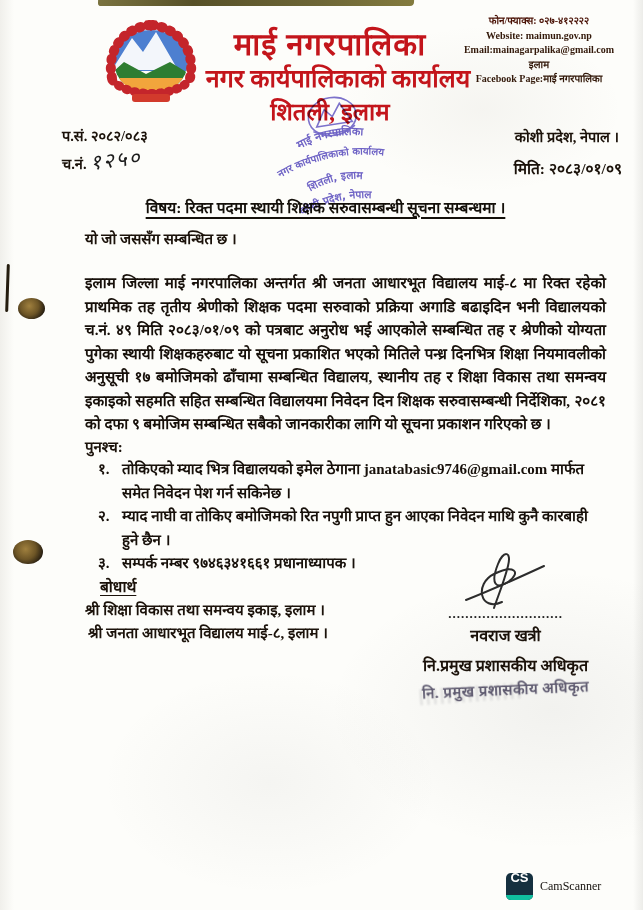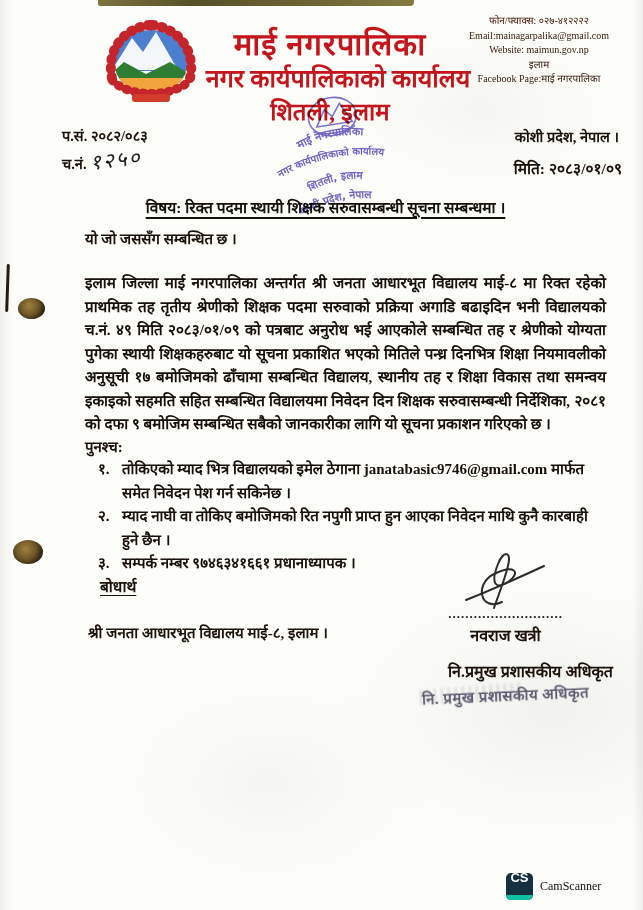--- a/index.html
+++ b/index.html
@@ -31,21 +31,21 @@
 
   
   .logo{position:absolute; left:96px; top:18px; width:110px; height:88px;}
   .title1{position:absolute; left:150px; width:360px; top:22px; text-align:center;
     font-size:31px; font-weight:bold; color:#c3151b; letter-spacing:1px;}
   .title2{position:absolute; left:158px; width:360px; top:60px; text-align:center;
     font-size:25px; font-weight:bold; color:#c3151b;}
   .title3{position:absolute; left:150px; width:360px; top:94px; text-align:center;
     font-size:24px; font-weight:bold; color:#c3151b;}
   .contact{position:absolute; right:6px; top:14px; width:196px; text-align:center;
-    font-size:10px; font-weight:normal; color:#33190a; line-height:14.5px;
+    font-size:10px; font-weight:bold; color:#33190a; line-height:14.5px;
     font-family:"Liberation Serif","DejaVu Serif",serif;}
   .contact .ph{color:#4a1206;}
 
   
   .refno{position:absolute; left:62px; top:125px; font-size:14.5px; font-weight:bold;}
   .chano{position:absolute; left:62px; top:147px; font-size:14.5px; font-weight:bold;}
   .chano .hand{display:inline-block; font-size:21px; font-weight:normal;
     font-style:italic; transform:rotate(-7deg) translateY(-2px); letter-spacing:2px; color:#1c1c1c;}
   .province{position:absolute; right:24px; top:126px; font-size:14.5px; font-weight:bold;}
   .date{position:absolute; right:21px; top:157px; font-size:15.5px; font-weight:bold;}
@@ -71,21 +71,21 @@
   .cc-label{position:absolute; left:100px; top:575px; font-size:15.5px; font-weight:bold;
     text-decoration:underline; text-underline-offset:3px;}
   .cc1{position:absolute; left:85px; top:599px; font-size:15px; font-weight:600;}
   .cc2{position:absolute; left:88px; top:622px; font-size:15px; font-weight:600;}
 
   
   .sig{position:absolute; left:398px; top:540px; width:215px; text-align:center;}
   .sig-squiggle{position:absolute; left:58px; top:-2px;}
   .sig-dots{margin-top:66px; font-size:13px; font-weight:bold; letter-spacing:1px; color:#222;}
   .sig-name{margin-top:2px; font-size:16px; font-weight:bold;}
-  .sig-title{margin-top:14px; font-size:16px; font-weight:bold;text-align:right;}
+  .sig-title{margin-top:8px; font-size:16px; font-weight:bold;}
   .sig-stamp{margin-top:3px; font-size:15px; font-weight:bold; color:#3a3550; opacity:.8;
     transform:rotate(-2.5deg); filter:blur(.3px); letter-spacing:.5px;}
 
   
   .cs{position:absolute; left:506px; top:873px; display:flex; align-items:center; gap:7px;}
   .cs-icon{position:relative; width:27px; height:27px; background:#15303f; border-radius:5px;
     display:flex; align-items:center; justify-content:center;
     color:#fff; font-family:"Liberation Sans","DejaVu Sans",sans-serif; font-weight:bold; font-size:13px;}
   .cs-icon::after{content:""; position:absolute; left:0; right:0; bottom:0; height:5px;
     background:#10bf9f; border-radius:0 0 5px 5px;}
@@ -124,22 +124,22 @@
       <rect x="36" y="76" width="38" height="8" rx="3" fill="#d23a2c"></rect>
     </svg>
   </div>
 
   <div class="title1">माई नगरपालिका</div>
   <div class="title2">नगर कार्यपालिकाको कार्यालय</div>
   <div class="title3">शितली, इलाम</div>
 
   <div class="contact">
     <div class="ph">फोन/फ्याक्स: ०२७-४१२२२२</div>
+    <div>Website: maimun.gov.np</div>
     <div>Email:mainagarpalika@gmail.com</div>
-    <div>Website: maimun.gov.np</div>
     <div>इलाम</div>
     <div>Facebook Page:माई नगरपालिका</div>
   </div>
 
   <div class="refno">प.सं. २०८२/०८३</div>
   <div class="chano">
     <span>च.नं.</span>
     <span class="hand">१२५०</span>
   </div>
   <div class="province">कोशी प्रदेश, नेपाल ।</div>
@@ -181,20 +181,21 @@
       <span class="num">२.</span>
       <span class="txt">म्याद नाघी वा तोकिए बमोजिमको रित नपुगी प्राप्त हुन आएका निवेदन माथि कुनै कारबाही हुने छैन ।</span>
     </div>
     <div class="point">
       <span class="num">३.</span>
       <span class="txt">सम्पर्क नम्बर ९७४६३४१६६१ प्रधानाध्यापक ।</span>
     </div>
   </div>
 
   <div class="cc-label">बोधार्थ</div>
+  <div class="cc1">श्री शिक्षा विकास तथा समन्वय इकाइ, इलाम ।</div>
   <div class="cc2">श्री जनता आधारभूत विद्यालय माई-८, इलाम ।</div>
 
   <div class="sig">
     <svg class="sig-squiggle" width="100" height="80" viewBox="0 0 100 80">
       <g fill="none" stroke="#2c2c2c" stroke-width="2" stroke-linecap="round">
         <path d="M46,64 C24,74 18,46 38,36 C58,26 66,34 52,44 C40,52 34,46 42,26 C47,13 56,12 52,28 C48,44 42,58 38,70"></path>
         <path d="M10,62 C36,52 62,40 88,28"></path>
       </g>
     </svg>
     <div class="sig-dots">...........................</div>

